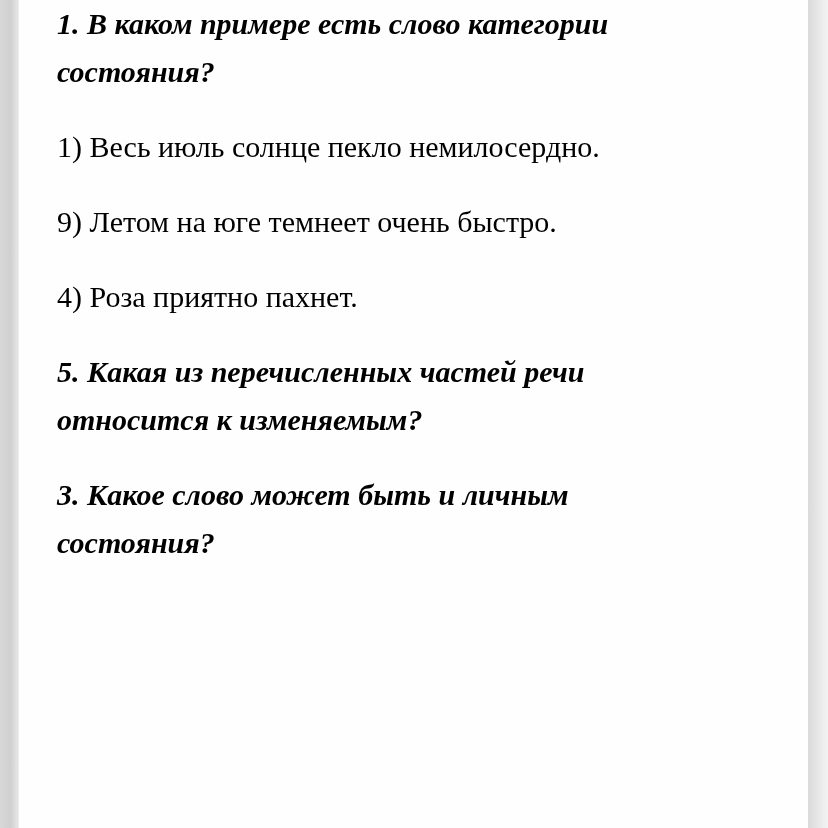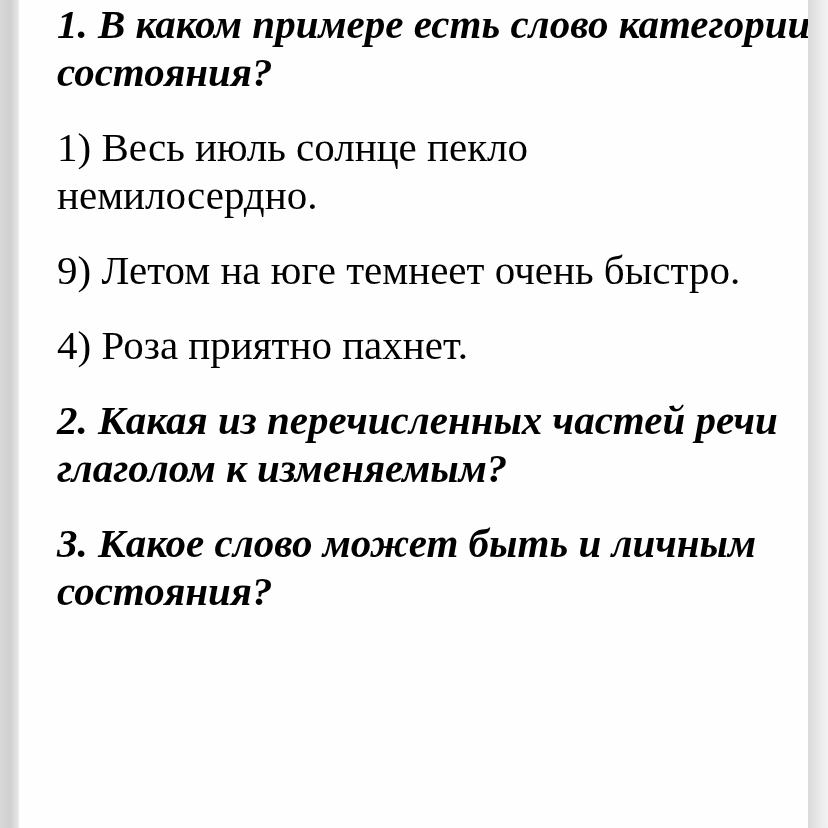--- a/index.html
+++ b/index.html
@@ -39,21 +39,21 @@
     top: 0;
     bottom: 0;
     box-sizing: border-box;
     padding: 0 18px 0 38px;
     background: #fefefe;
     overflow: hidden;
     color: #000000;
   }
   p {
     margin: 0 0 27px 0;
-    font-size: 41px;
+    font-size: 30px;
     line-height: 48px;
     color: #000000;
   }
   p.question {
     font-weight: bold;
     font-style: italic;
   }
   .ln {
     display: block;
     white-space: nowrap;
@@ -70,22 +70,22 @@
     <p class="question">
       <span class="ln">1. В каком примере есть слово категории</span>
       <span class="ln">состояния?</span>
     </p>
 
     <p class="option">1) Весь июль солнце пекло немилосердно.</p>
     <p class="option">9) Летом на юге темнеет очень быстро.</p>
     <p class="option">4) Роза приятно пахнет.</p>
 
     <p class="question">
-      <span class="ln">2. Какая из перечисленных частей речи</span>
-      <span class="ln">глаголом к изменяемым?</span>
+      <span class="ln">5. Какая из перечисленных частей речи</span>
+      <span class="ln">относится к изменяемым?</span>
     </p>
 
 
     <p class="question">
       <span class="ln">3. Какое слово может быть и личным</span>
       <span class="ln">состояния?</span>
     </p>
 
   </div>
 

